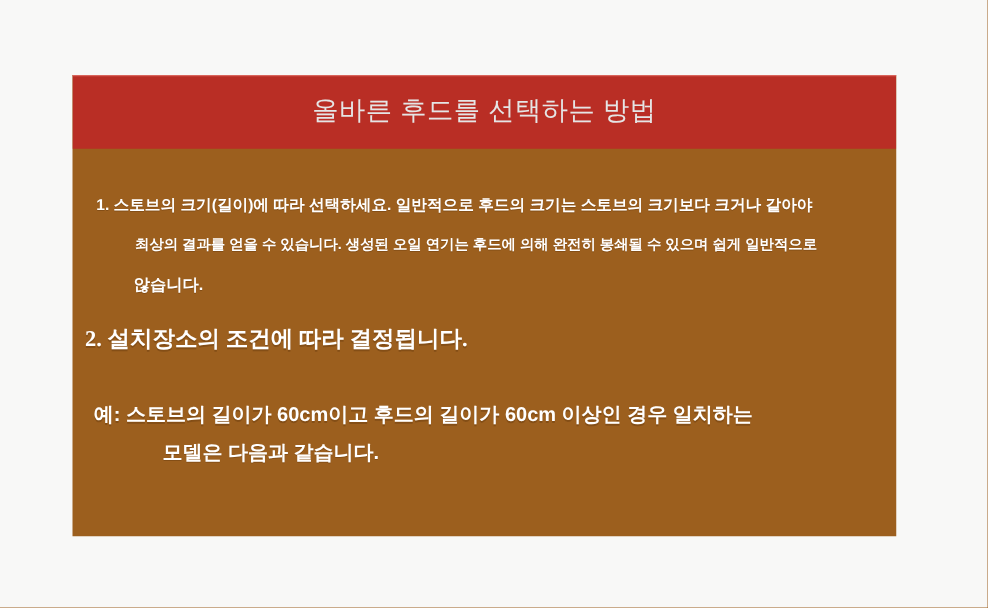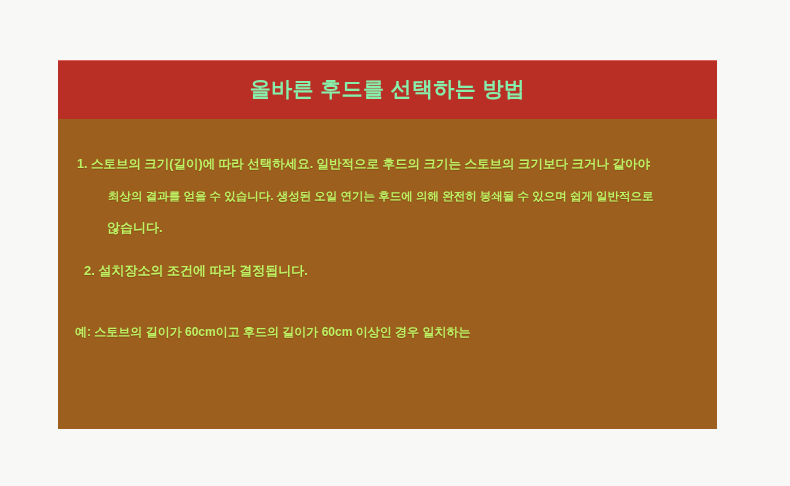--- a/index.html
+++ b/index.html
@@ -35,31 +35,31 @@
     border-top: 1px solid #d9655c;
     box-sizing: border-box;
   }
 
   #slide-title {
     position: absolute;
     left: 0;
     top: 15px;
     width: 100%;
     text-align: center;
-    color: #86efac;
+    color: #e5e5e5;
     font-size: 21px;
-    font-weight: bold;
+    font-weight: normal;
     letter-spacing: 0.4px;
     line-height: 28px;
     white-space: nowrap;
   }
 
   .body-line {
     position: absolute;
-    color: #bef264;
+    color: #ffffff;
     font-weight: bold;
     white-space: nowrap;
     text-shadow: 0 1px 0 rgba(90,48,10,0.35);
   }
 
   
   #item1-line1 {
     left: 19px;
     top: 96px;
     font-size: 12.5px;
@@ -73,31 +73,32 @@
   }
   #item1-line3 {
     left: 49px;
     top: 156px;
     font-size: 13px;
     line-height: 24px;
   }
 
   
   #item2-line1 {
-    left: 26px;
+    left: 10px;
     top: 199px;
-    font-size: 13px;
+    font-size: 18px;
     line-height: 24px;
+    font-family: Liberation Serif, serif;
   }
 
   
   #example-line1 {
     left: 17px;
     top: 261px;
-    font-size: 12px;
+    font-size: 16px;
     line-height: 23px;
   }
   #example-line2 {
     left: 72px;
     top: 291px;
     font-size: 16px;
     line-height: 23px;
   }
 </style>
 </head>
@@ -112,14 +113,15 @@
   <div class="body-line" id="item1-line1">1. 스토브의 크기(길이)에 따라 선택하세요. 일반적으로 후드의 크기는 스토브의 크기보다 크거나 같아야</div>
 
   <div class="body-line" id="item1-line2">최상의 결과를 얻을 수 있습니다. 생성된 오일 연기는 후드에 의해 완전히 봉쇄될 수 있으며 쉽게 일반적으로</div>
 
   <div class="body-line" id="item1-line3">않습니다.</div>
 
   <div class="body-line" id="item2-line1">2. 설치장소의 조건에 따라 결정됩니다.</div>
 
   <div class="body-line" id="example-line1">예: 스토브의 길이가 60cm이고 후드의 길이가 60cm 이상인 경우 일치하는</div>
 
+  <div class="body-line" id="example-line2">모델은 다음과 같습니다.</div>
 
 </div>
 
 </body></html>

